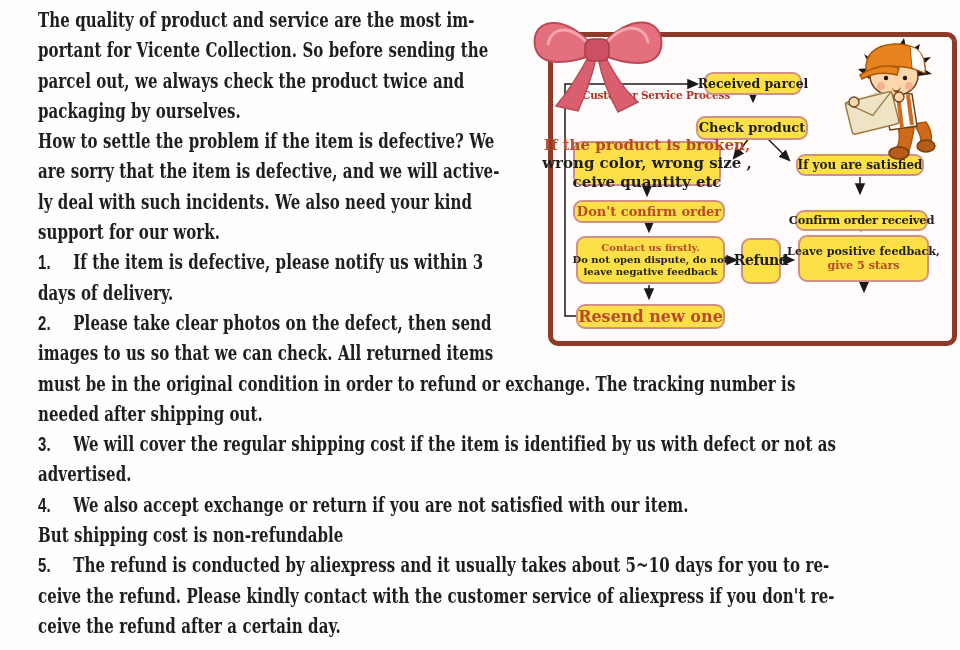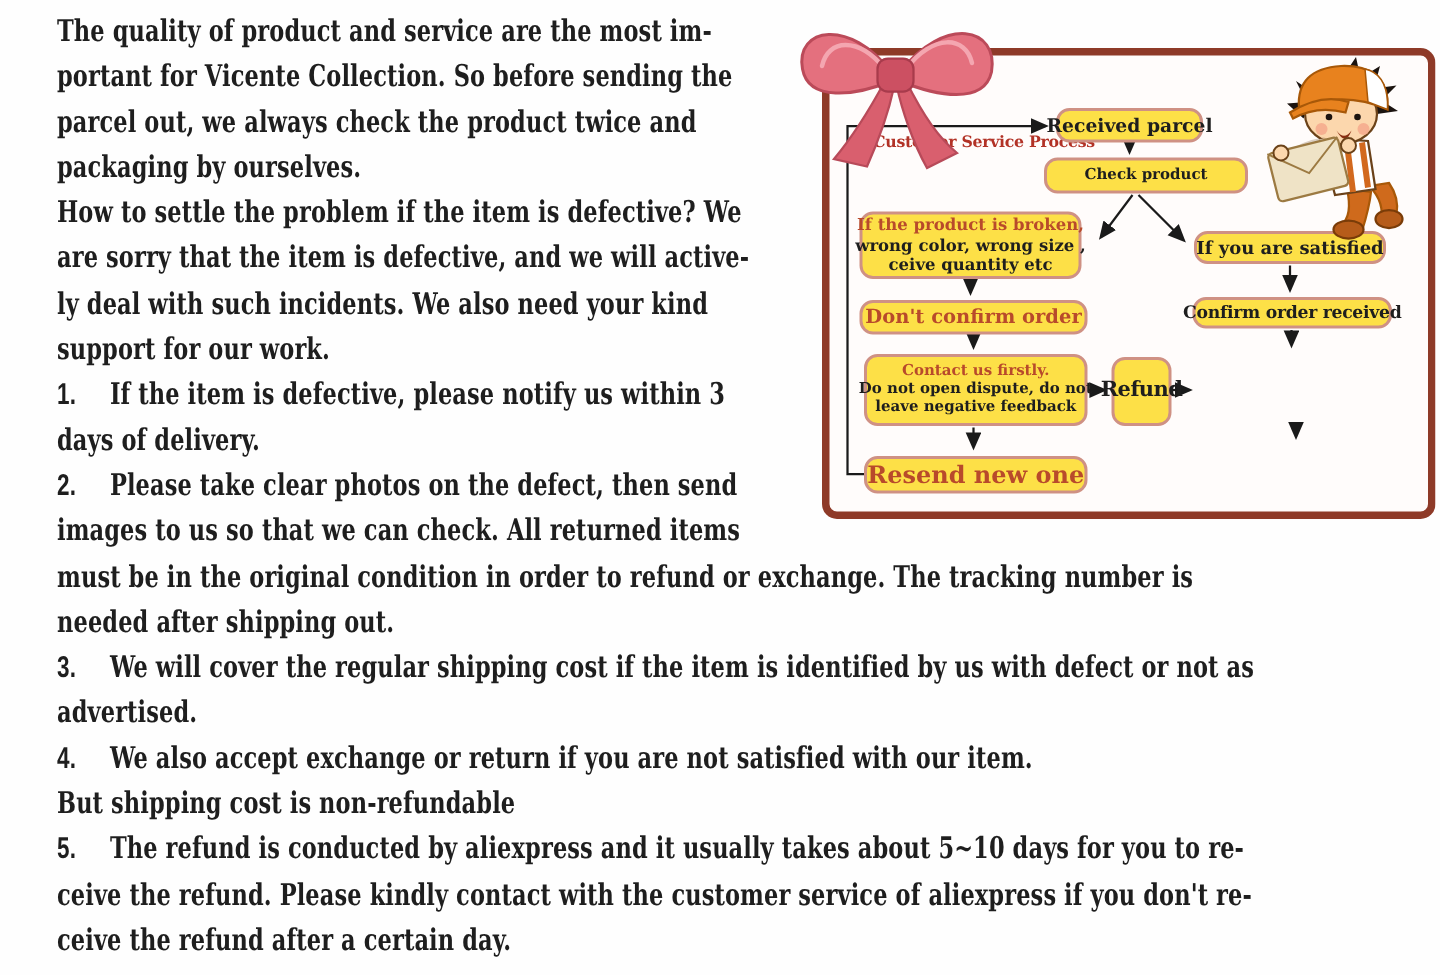--- a/index.html
+++ b/index.html
@@ -43,25 +43,25 @@
   .node{
     position:absolute;z-index:2;box-sizing:border-box;
     display:flex;flex-direction:column;align-items:center;justify-content:center;
     background:#fde047;border:2px solid var(--node-border,#cf9184);
     border-radius:9px;text-align:center;
     font-weight:bold;color:var(--text-black,#1e1e1e);
   }
   .node div{white-space:nowrap;line-height:1.22;}
   .red{color:var(--accent-red,#b84a2b);}
   #n-received{left:156px;top:40px;width:98px;height:23px;font-size:12.5px;}
-  #n-check{left:148px;top:73px;width:136px;height:24px;font-size:10px;}
-  #n-broken{left:25px;top:109px;width:148px;height:45px;font-size:11px;}
+  #n-check{left:148px;top:84px;width:112px;height:24px;font-size:13px;}
+  #n-broken{left:25px;top:109px;width:148px;height:45px;font-size:15px;}
   #n-satisfied{left:248px;top:122px;width:128px;height:22px;font-size:12px;}
   #n-dont{left:25px;top:168px;width:152px;height:23px;font-size:13px;}
-  #n-confirm{left:247px;top:166px;width:133px;height:21px;font-size:11.5px;letter-spacing:-0.2px;}
+  #n-confirm{left:247px;top:178px;width:133px;height:21px;font-size:11.5px;letter-spacing:-0.2px;}
   #n-contact{left:28px;top:204px;width:149px;height:48px;font-size:10px;}
   #n-refund{left:193px;top:206px;width:40px;height:46px;font-size:14px;letter-spacing:-0.4px;}
   #n-positive{left:250px;top:203px;width:131px;height:47px;font-size:11.2px;}
   #n-resend{left:28px;top:272px;width:149px;height:25px;font-size:16px;}
   #n-share{left:252px;top:264px;width:131px;height:33px;font-size:11.2px;}
 
   .bow{position:absolute;left:-26px;top:-28px;width:150px;height:112px;z-index:4;}
   .mascot{position:absolute;left:288px;top:2px;width:110px;height:128px;z-index:3;}
 </style>
 </head>
@@ -140,20 +140,24 @@
       <div>Confirm order received</div>
     </div>
     <div class="node" id="n-contact">
       <div class="red">Contact us firstly.</div>
       <div>Do not open dispute, do not</div>
       <div>leave negative feedback</div>
     </div>
     <div class="node" id="n-refund">
       <div>Refund</div>
     </div>
+    <div class="node" id="n-positive">
+      <div>Leave positive feedback,</div>
+      <div class="red">give 5 stars</div>
+    </div>
     <div class="node" id="n-resend">
       <div class="red">Resend new one</div>
     </div>
 
     <svg class="bow" viewBox="0 0 150 112">
       <path d="M68,50 C54,76 44,90 34,102 L56,107 C64,89 71,68 74,54 z" fill="#d95f6e" stroke="#b84a59" stroke-width="1.5"></path>
       <path d="M82,50 C94,74 104,88 116,98 L96,108 C86,90 79,68 76,54 z" fill="#d95f6e" stroke="#b84a59" stroke-width="1.5"></path>
       <path d="M72,44 C45,8 8,14 13,42 C17,64 48,60 72,50 z" fill="#e4707e" stroke="#bb4a59" stroke-width="2"></path>
       <path d="M78,44 C108,6 144,14 139,44 C134,66 102,60 78,50 z" fill="#e4707e" stroke="#bb4a59" stroke-width="2"></path>
       <path d="M68,42 C50,20 30,22 26,40" fill="none" stroke="#f4a6b0" stroke-width="3" stroke-linecap="round"></path>

